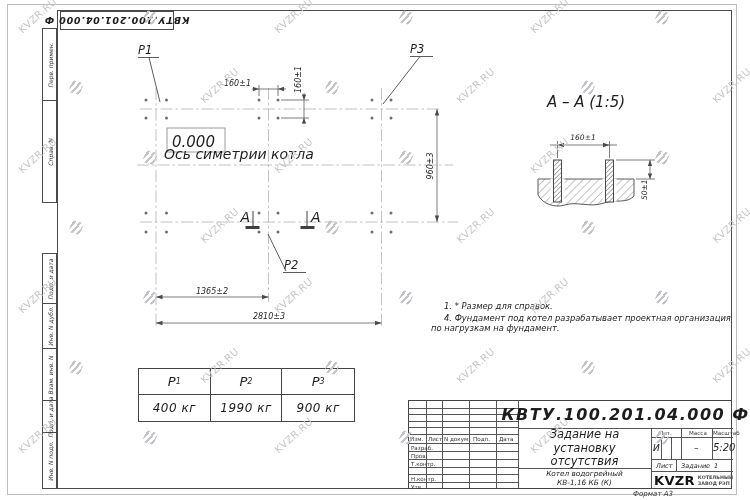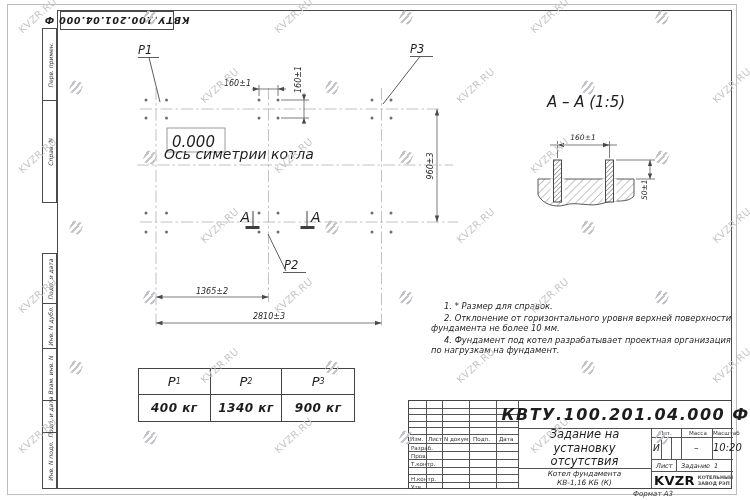--- a/index.html
+++ b/index.html
@@ -31,21 +31,21 @@
   .notes{position:absolute;left:431px;top:301px;width:302px;font-size:8.4px;font-style:italic;
          line-height:1.25;color:#1f1f1f;}
   .notes p{margin:0 0 1px 0;text-indent:13px;}
 
   
   .ptable{position:absolute;left:138px;top:368px;width:217px;height:54px;border:1.3px solid #444;
           display:grid;grid-template-columns:1fr 1fr 1fr;grid-template-rows:1fr 1fr;background:#fff;}
   .ptable .cell{border-right:1px solid #444;border-bottom:1px solid #444;display:flex;
                 align-items:center;justify-content:center;font-style:italic;color:#1d1d1d;}
   .ptable .cell:nth-child(3n){border-right:none;}
-  .ptable .cell:nth-child(n+4){border-bottom:none;font-weight:bold;}
+  .ptable .cell:nth-child(n+4){border-bottom:none;}
   .ptable .hdr{font-size:13px;}
   .ptable .hdr sub{font-size:8px;}
   .ptable .val{font-size:12px;letter-spacing:.5px;}
 
   
   .tb{position:absolute;left:408px;top:400px;width:324px;height:89px;border:1.2px solid #444;background:#fff;color:#1d1d1d;}
   .tb .vl,.tb .hl{position:absolute;background:#555;}
   .tb .vl{width:1px;}
   .tb .hl{height:1px;}
   .tb .txt{position:absolute;white-space:nowrap;}
@@ -235,39 +235,38 @@
         <polygon points="650,160 647.8,166 652.2,166"></polygon>
           <polygon points="650,179 647.8,173.5 652.2,173.5"></polygon>
       </g>
       <text x="583" y="140" font-size="7.5" text-anchor="middle">160±1</text>
       <text x="646.5" y="200" font-size="7.5" transform="rotate(-90 646.5 200)">50±1</text>
     </g>
   </svg>
 
   <div class="notes">
     <p>1.  * Размер для справок.</p>
-    <p>2.  Отклонение от горизонтального уровня верхней поверхности фундамента не более 10 мм.</p>
     <p>4.  Фундамент под котел разрабатывает проектная организация по нагрузкам на фундамент.</p>
   </div>
 
   <div class="ptable">
     <div class="cell hdr">
         <span>P</span>
         <sub>1</sub>
       </div>
     <div class="cell hdr">
         <span>P</span>
         <sub>2</sub>
       </div>
     <div class="cell hdr">
         <span>P</span>
         <sub>3</sub>
       </div>
     <div class="cell val">400 кг</div>
-    <div class="cell val">1340 кг</div>
+    <div class="cell val">1990 кг</div>
     <div class="cell val">900 кг</div>
   </div>
 
   <div class="tb">
 
     <div class="vl" style="left:17px;top:0;height:87px;"></div>
     <div class="vl" style="left:33px;top:0;height:87px;"></div>
     <div class="vl" style="left:60px;top:0;height:87px;"></div>
     <div class="vl" style="left:87px;top:0;height:87px;"></div>
     <div class="vl" style="left:109px;top:0;height:87px;"></div>
@@ -307,30 +306,30 @@
     <div class="txt lbl" style="left:2px;top:82.5px;">Утв.</div>
 
     <div class="txt desig">КВТУ.100.201.04.000  Ф</div>
 
     <div class="doc-title txt">
       <div>Задание на</div>
       <div>установку</div>
       <div>отсутствия</div>
     </div>
     <div class="product txt">
-      <div>Котел фундамента</div>
+      <div>Котел водогрейный</div>
       <div>КВ-1,16 КБ  (К)</div>
     </div>
 
     <div class="txt lbl" style="left:250px;top:29px;">Лит.</div>
     <div class="txt lbl" style="left:280px;top:29px;">Масса</div>
     <div class="txt lbl" style="left:304px;top:29px;">Масштаб</div>
     <div class="txt" style="left:244px;top:42px;font-size:9px;font-style:italic;">И</div>
     <div class="txt" style="left:285px;top:42px;font-size:9px;">–</div>
-    <div class="txt" style="left:304px;top:41px;font-size:10px;font-style:italic;">10:20</div>
+    <div class="txt" style="left:304px;top:41px;font-size:10px;font-style:italic;">5:20</div>
 
     <div class="txt" style="left:247px;top:61px;font-size:6.5px;font-style:italic;">Лист</div>
     <div class="txt" style="left:272px;top:61px;font-size:6.5px;font-style:italic;">Задание</div>
     <div class="txt" style="left:305px;top:61px;font-size:6.5px;font-style:italic;">1</div>
 
     <div class="logo-cell txt">
       <div class="logo-mark"></div>
       <div class="logo-name">KVZR</div>
       <div class="logo-tag">
         <span>КОТЕЛЬНЫЙ</span>

